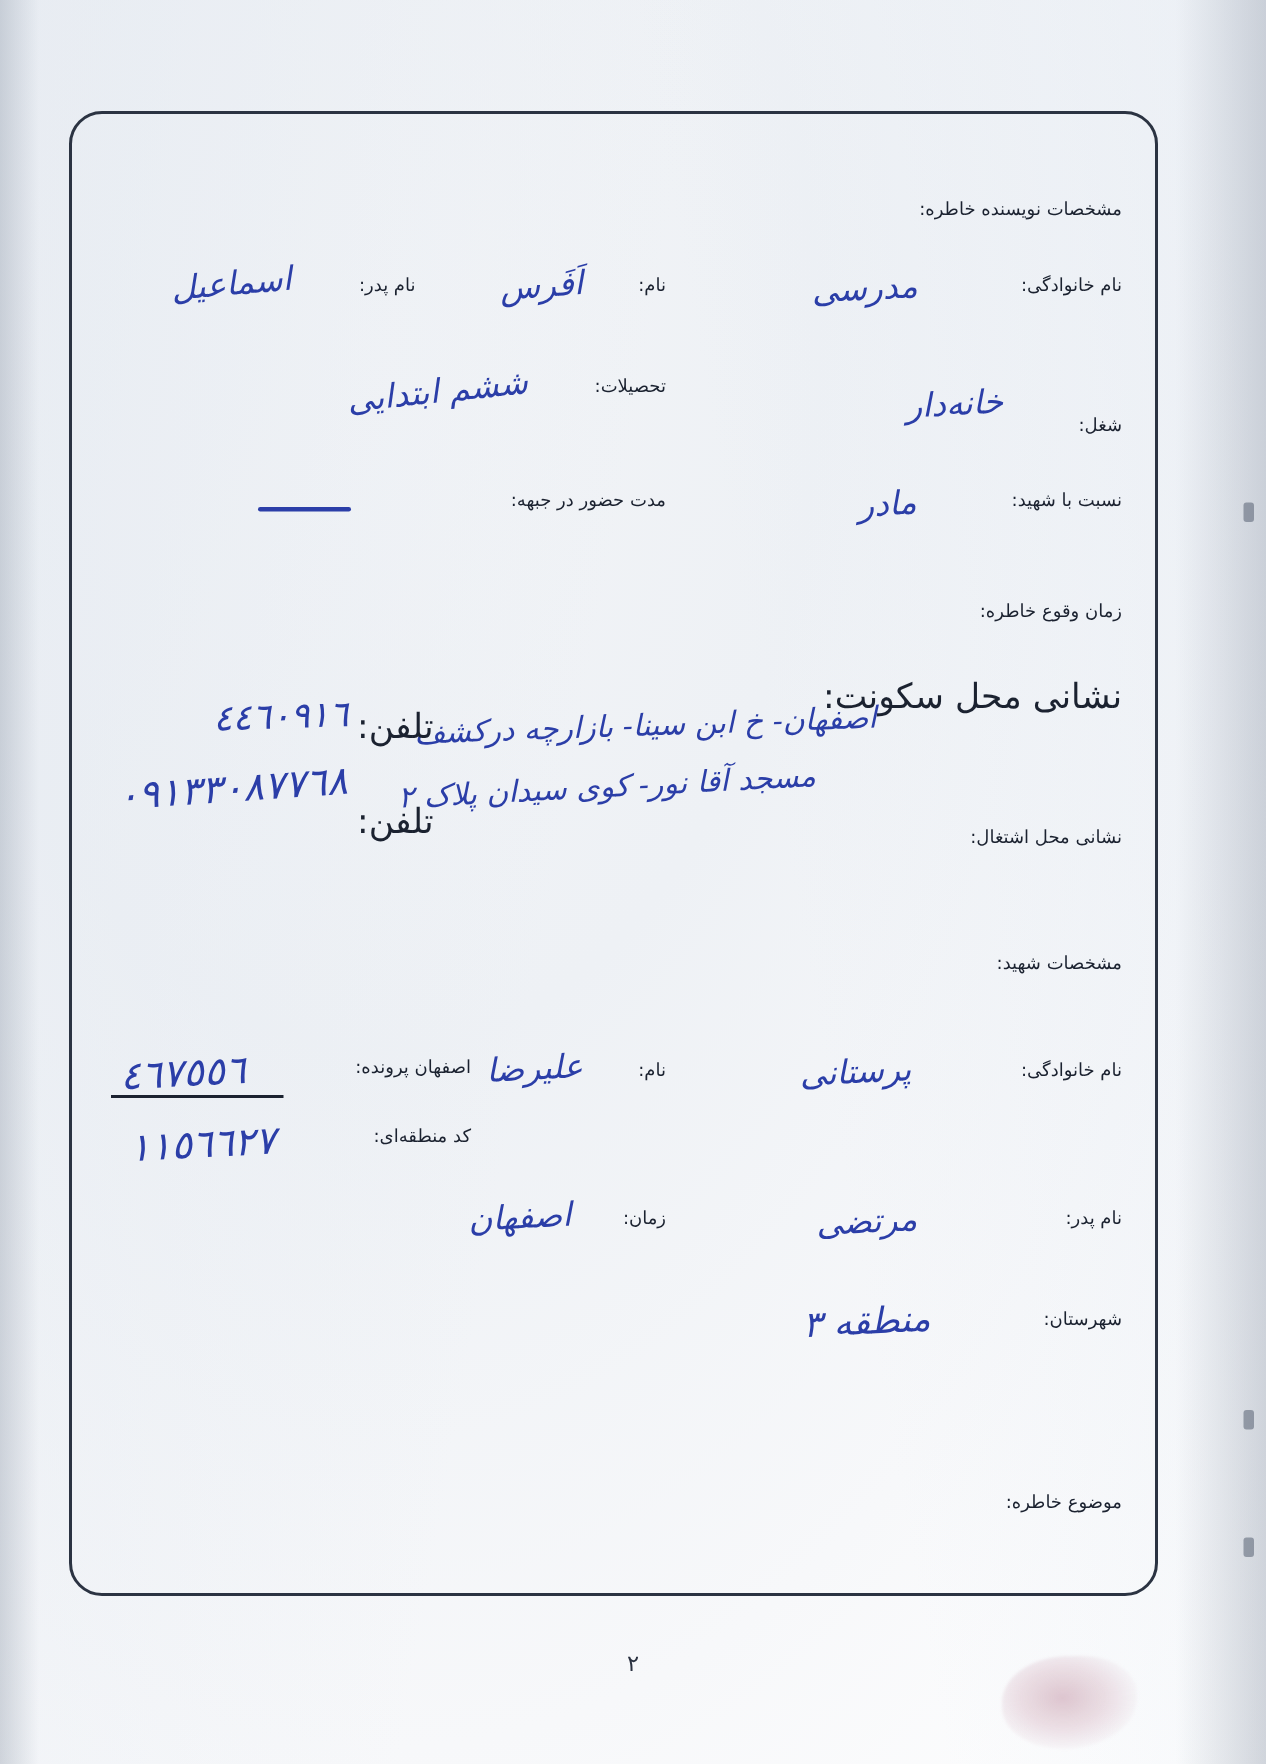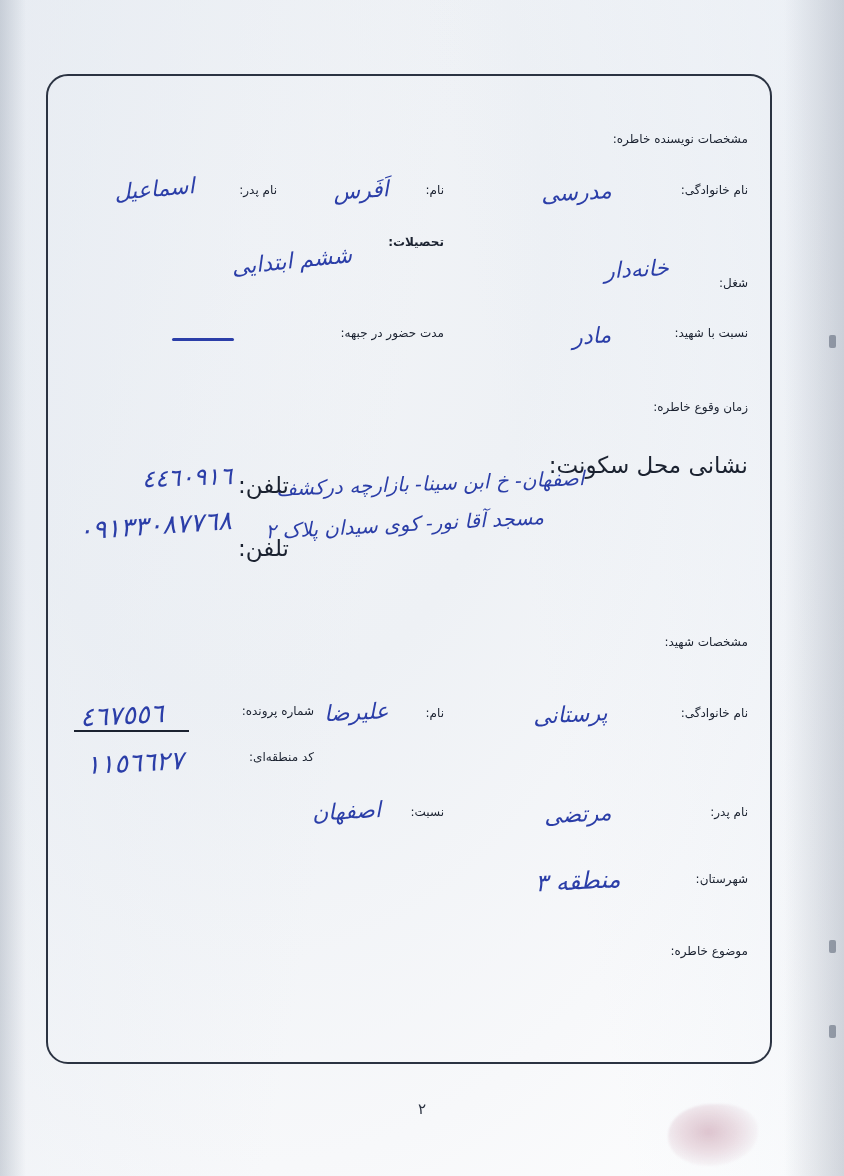--- a/index.html
+++ b/index.html
@@ -143,62 +143,63 @@
 
   <div class="field" style="right:400px; top:183px;">نام:</div>
   <div class="hand h22" style="right:455px; top:176px; transform:rotate(-4deg);">اَفَرس</div>
 
   <div class="field" style="right:567px; top:183px;">نام پدر:</div>
   <div class="hand h22" style="right:650px; top:173px; transform:rotate(-5deg);">اسماعیل</div>
 
   <div class="field" style="right:96px; top:252px;margin-top:24px;">شغل:</div>
   <div class="hand h22" style="right:175px; top:255px; transform:rotate(-3deg);">خانه‌دار</div>
 
-  <div class="field" style="right:400px; top:235px;font-weight:bold;">تحصیلات:</div>
+  <div class="field" style="right:400px; top:250px;">تحصیلات:</div>
   <div class="hand h22" style="right:492px; top:242px; transform:rotate(-6deg);">ششم ابتدایی</div>
 
   <div class="field" style="right:96px; top:326px;">نسبت با شهید:</div>
   <div class="hand h22" style="right:233px; top:322px; transform:rotate(-4deg);">مادر</div>
 
   <div class="field" style="right:400px; top:326px;text-align:right;">مدت حضور در جبهه:</div>
   <div class="dash" style="right:610px; top:338px; width:62px;"></div>
 
   <div class="field" style="right:96px; top:400px;">زمان وقوع خاطره:</div>
 
   <div class="field small" style="right:96px; top:452px;text-align:right;">نشانی محل سکونت:</div>
   <div class="hand h20" style="right:260px; top:466px; transform:rotate(-2deg);">اصفهان- خ ابن سینا- بازارچه درکشف</div>
   <div class="hand h20" style="right:300px; top:505px; transform:rotate(-3deg);">مسجد آقا نور- کوی سیدان پلاک ۲</div>
 
   <div class="field small" style="right:555px; top:472px;">تلفن:</div>
   <div class="hand h24" style="right:612px; top:462px; transform:rotate(-2deg);">٤٤٦٠٩١٦</div>
 
   <div class="field small" style="right:555px; top:535px;">تلفن:</div>
   <div class="hand h26" style="right:612px; top:505px; transform:rotate(-4deg);">٠٩١٣٣٠٨٧٧٦٨</div>
 
+  <div class="field" style="right:96px; top:551px;">نشانی محل اشتغال:</div>
 
   <div class="field" style="right:96px; top:635px;">مشخصات شهید:</div>
 
   <div class="field" style="right:96px; top:706px;">نام خانوادگی:</div>
   <div class="hand h22" style="right:237px; top:700px; transform:rotate(-3deg);">پرستانی</div>
 
   <div class="field" style="right:400px; top:706px;">نام:</div>
   <div class="hand h22" style="right:455px; top:698px; transform:rotate(-3deg);">علیرضا</div>
 
-  <div class="field" style="right:530px; top:704px;">شماره پرونده:</div>
+  <div class="field" style="right:530px; top:704px;">اصفهان پرونده:</div>
   <div class="underline" style="right:655px; top:730px; width:115px;"></div>
   <div class="hand h26" style="right:680px; top:698px; transform:rotate(-3deg);">٤٦٧٥٥٦</div>
 
   <div class="field" style="right:530px; top:750px;">کد منطقه‌ای:</div>
   <div class="hand h26" style="right:660px; top:745px; transform:rotate(-3deg);">١١٥٦٦٢٧</div>
 
   <div class="field" style="right:96px; top:805px;">نام پدر:</div>
   <div class="hand h22" style="right:233px; top:800px; transform:rotate(-3deg);">مرتضی</div>
 
-  <div class="field" style="right:400px; top:805px;">نسبت:</div>
+  <div class="field" style="right:400px; top:805px;">زمان:</div>
   <div class="hand h22" style="right:463px; top:797px; transform:rotate(-3deg);">اصفهان</div>
 
   <div class="field" style="right:96px; top:872px;">شهرستان:</div>
   <div class="hand h24" style="right:224px; top:865px; transform:rotate(-3deg);">منطقه ۳</div>
 
-  <div class="field" style="right:96px; top:944px;">موضوع خاطره:</div>
+  <div class="field" style="right:96px; top:994px;">موضوع خاطره:</div>
 
   <div class="page-number">۲</div>
 </div>
 
 </body></html>

